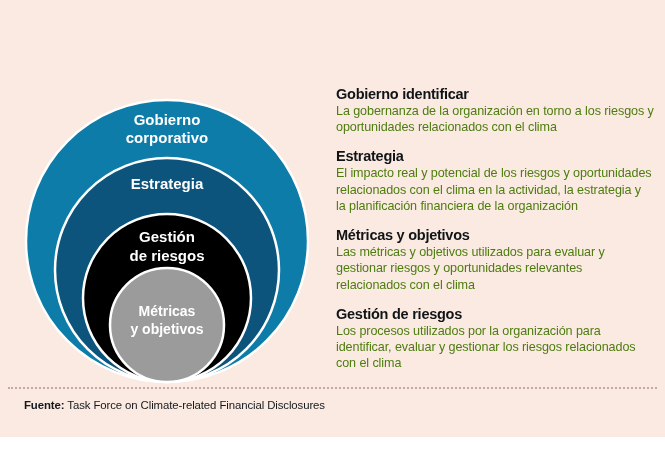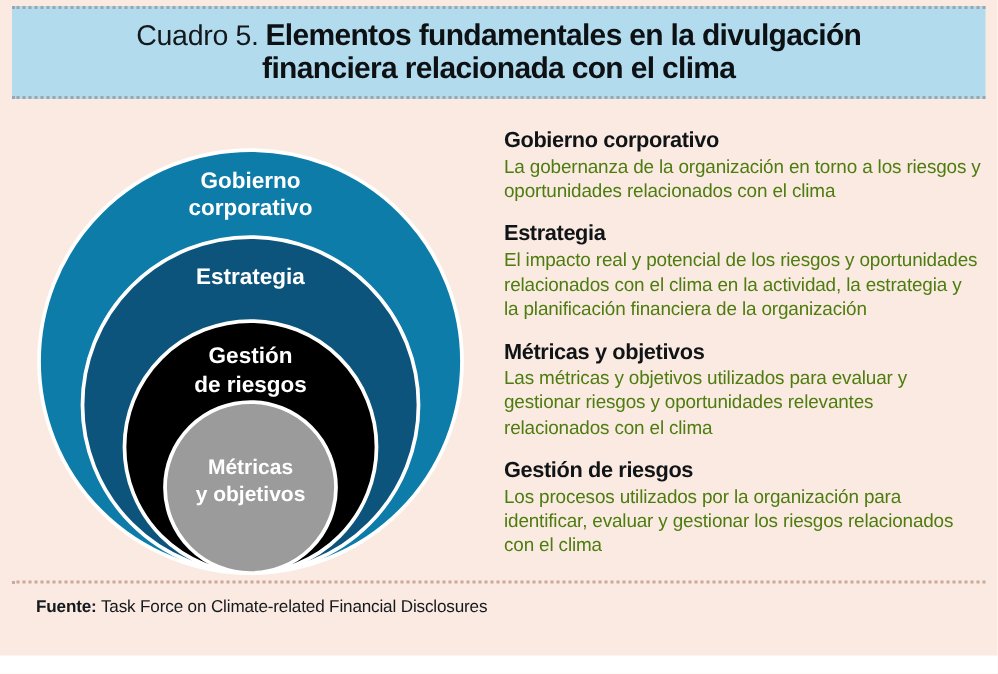--- a/index.html
+++ b/index.html
@@ -130,29 +130,20 @@
     padding-left: 16px;
     letter-spacing: -0.1px;
   }
   .footer-text b { font-weight: bold; }
 </style>
 </head>
 <body>
 
 <div class="figure">
 
-  <div class="header">
-    <div class="title-block">
-      <div class="title-line1">
-        <span class="cuadro-label">Cuadro 5.</span>
-        <span class="title-strong">Elementos fundamentales en la divulgación</span>
-      </div>
-      <div class="title-line2">financiera relacionada con el clima</div>
-    </div>
-  </div>
 
   <div class="diagram">
     <svg width="318" height="320" viewBox="0 0 318 320" xmlns="http://www.w3.org/2000/svg">
 
       <circle cx="159" cy="161" r="141" fill="#0d7ca8" stroke="#ffffff" stroke-width="2.5"></circle>
 
       <circle cx="159" cy="190" r="112" fill="#0d547c" stroke="#ffffff" stroke-width="2.5"></circle>
 
       <circle cx="159" cy="218" r="84" fill="#000000" stroke="#ffffff" stroke-width="2.5"></circle>
 
@@ -166,21 +157,21 @@
       <text class="ring-label l3" x="159" y="162" text-anchor="middle">Gestión</text>
       <text class="ring-label l3" x="159" y="181" text-anchor="middle">de riesgos</text>
 
       <text class="ring-label l4" x="159" y="236" text-anchor="middle">Métricas</text>
       <text class="ring-label l4" x="159" y="254" text-anchor="middle">y objetivos</text>
     </svg>
   </div>
 
   <div class="content">
     <div class="section">
-      <div class="sec-title">Gobierno corporativo</div>
+      <div class="sec-title">Gobierno identificar</div>
       <div class="sec-body">La gobernanza de la organización en torno a los riesgos y oportunidades relacionados con el clima</div>
     </div>
     <div class="section">
       <div class="sec-title">Estrategia</div>
       <div class="sec-body">El impacto real y potencial de los riesgos y oportunidades relacionados con el clima en la actividad, la estrategia y la planificación financiera de la organización</div>
     </div>
     <div class="section">
       <div class="sec-title">Métricas y objetivos</div>
       <div class="sec-body">Las métricas y objetivos utilizados para evaluar y gestionar riesgos y oportunidades relevantes relacionados con el clima</div>
     </div>

